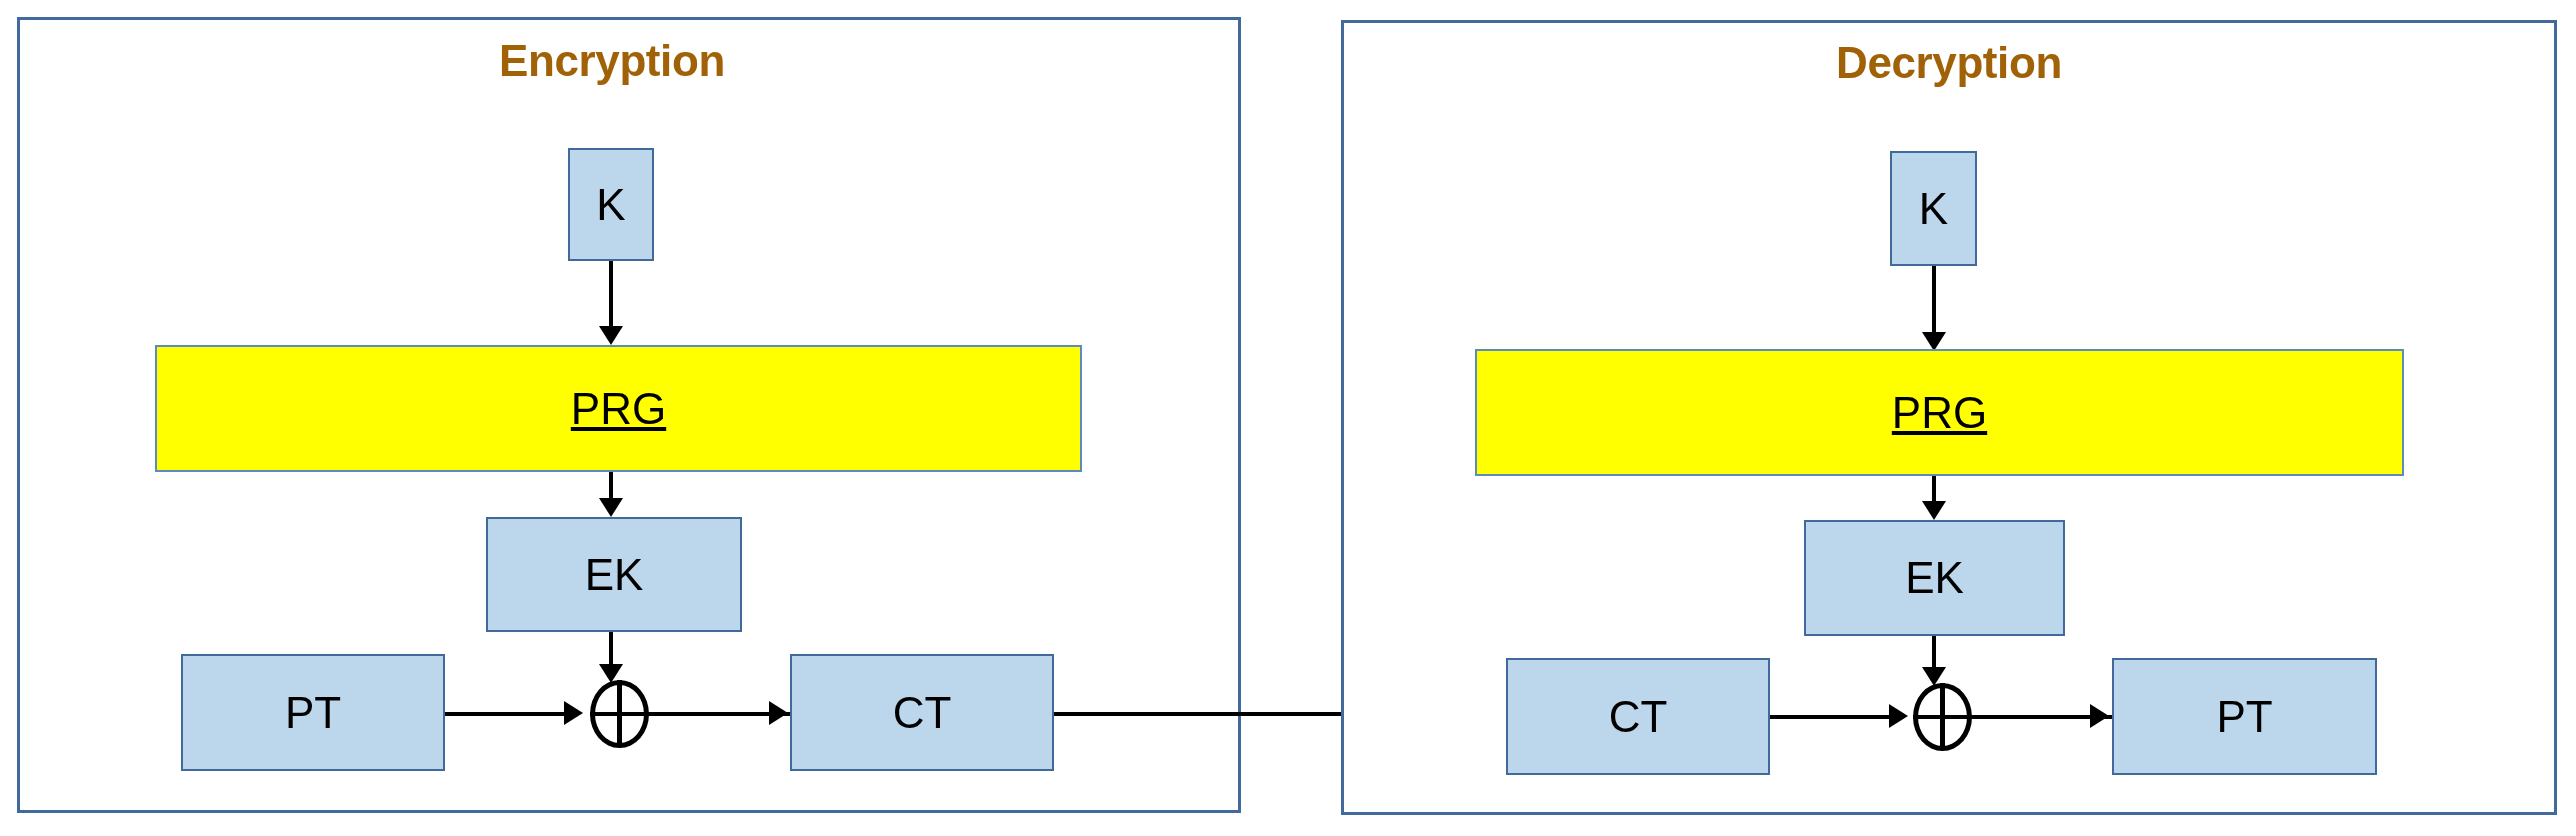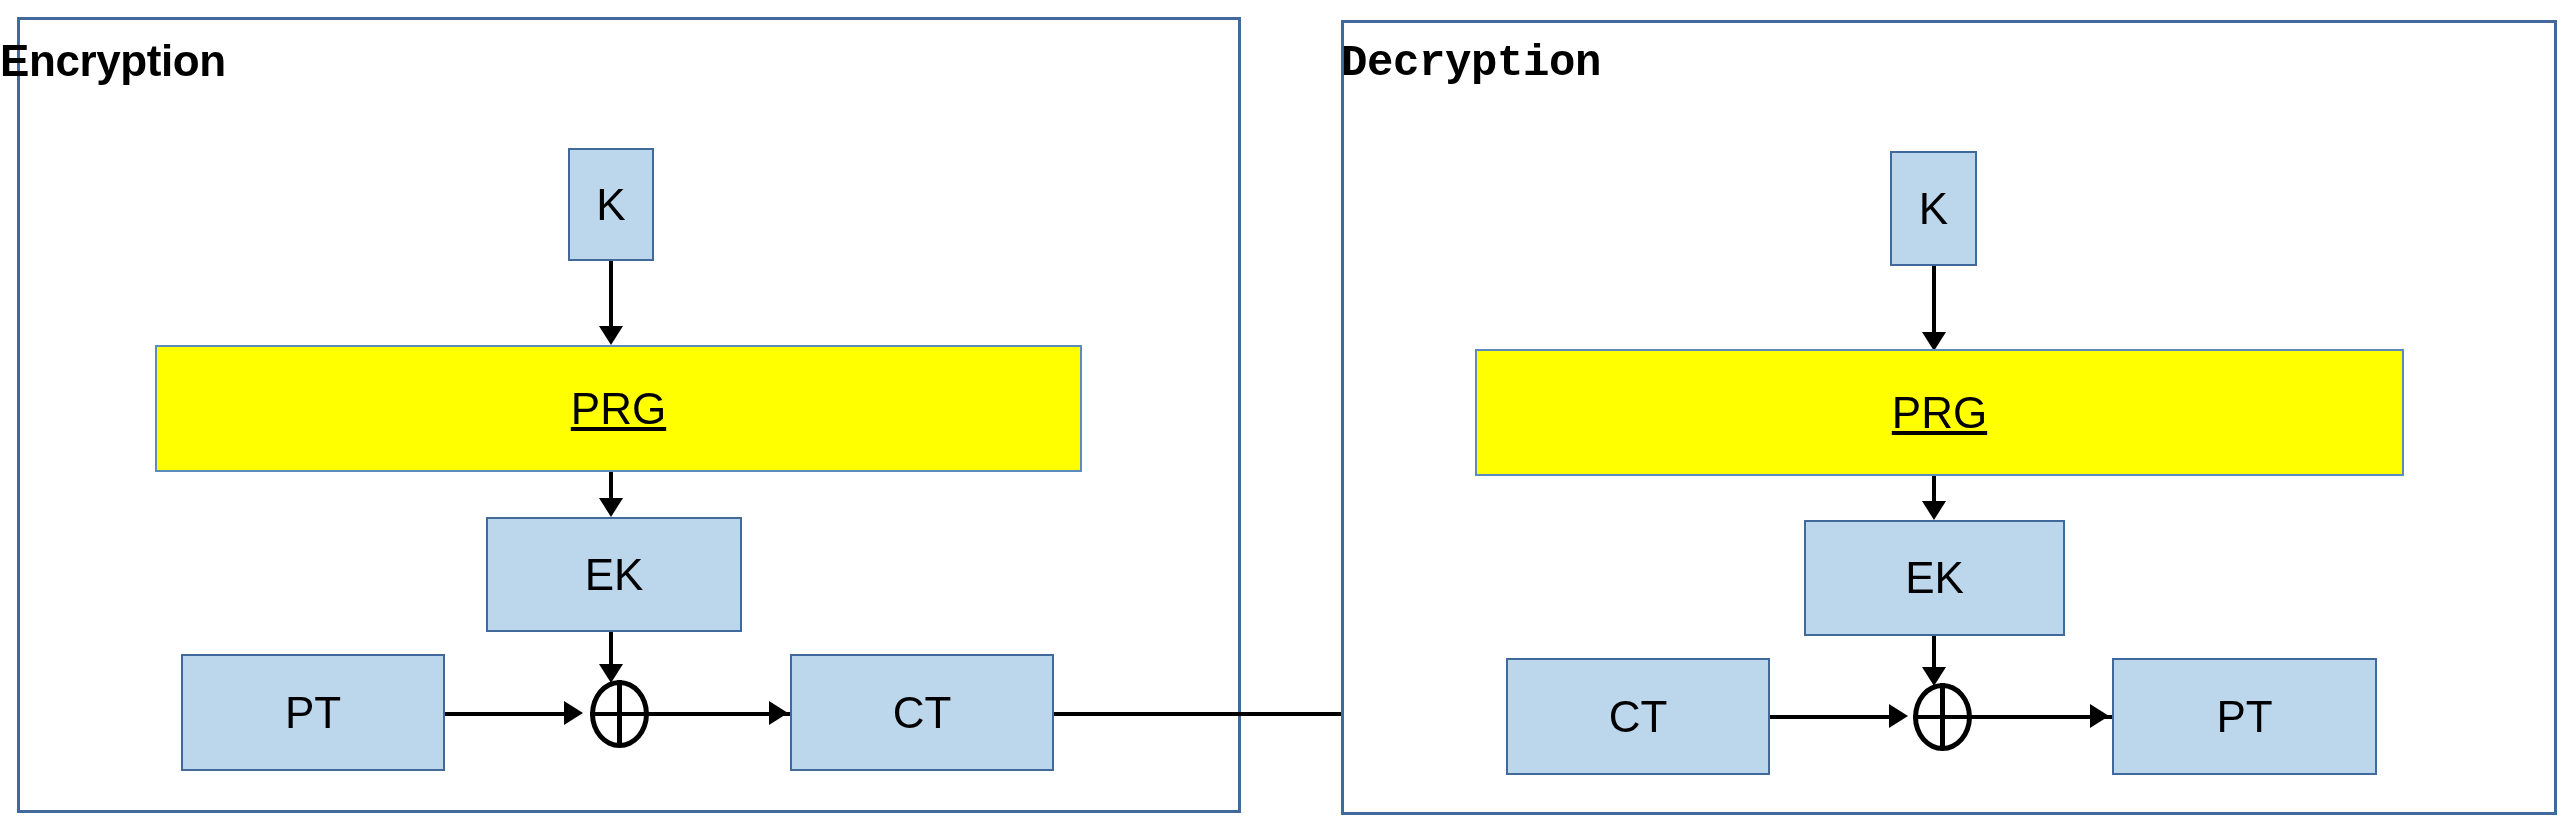--- a/index.html
+++ b/index.html
@@ -26,24 +26,24 @@
     border: 3.2px solid #41699B;
   }
   #panel-encryption { left: 17.4px;   top: 17.4px; width: 1224px; height: 796px; }
   #panel-decryption { left: 1341px; top: 20px; width: 1216px; height: 795px; }
 
   
   .panel-title {
     position: absolute;
     font-size: 44px;
     font-weight: bold;
-    color: #000000;
+    color: #a16207;
     letter-spacing: -0.4px;
     white-space: nowrap;
-    text-align: left;
+    text-align: center;
   }
   #title-encryption { left: 0;   top: 36px; width: 1224px; }
   #title-decryption { left: 0;   top: 38px; width: 1216px; }
 
   
   .node {
     position: absolute;
     box-sizing: border-box;
     display: flex;
     align-items: center;
@@ -184,21 +184,21 @@
   <div class="node node-blue" id="enc-ct">
     <span>CT</span>
   </div>
 
   <div class="xor" id="enc-xor"></div>
 
   <div class="hline" style="left:1054px; top:712px; width:434px;"></div>
   <div class="arrow-right" style="left:1480px; top:701px;"></div>
 
   <div class="panel" id="panel-decryption"></div>
-  <div class="panel-title" id="title-decryption" style="left:1341px;font-family:Liberation Mono, monospace;">Decryption</div>
+  <div class="panel-title" id="title-decryption" style="left:1341px;">Decryption</div>
 
   <div class="vline" style="left:1932px; top:265px; height:70px;"></div>
   <div class="arrow-down" style="left:1922px; top:332px;"></div>
 
   <div class="vline" style="left:1932px; top:476px; height:28.5px;"></div>
   <div class="arrow-down" style="left:1922px; top:501px;"></div>
 
   <div class="vline" style="left:1932px; top:635px; height:38px;"></div>
   <div class="arrow-down" style="left:1922px; top:667px;"></div>
 

